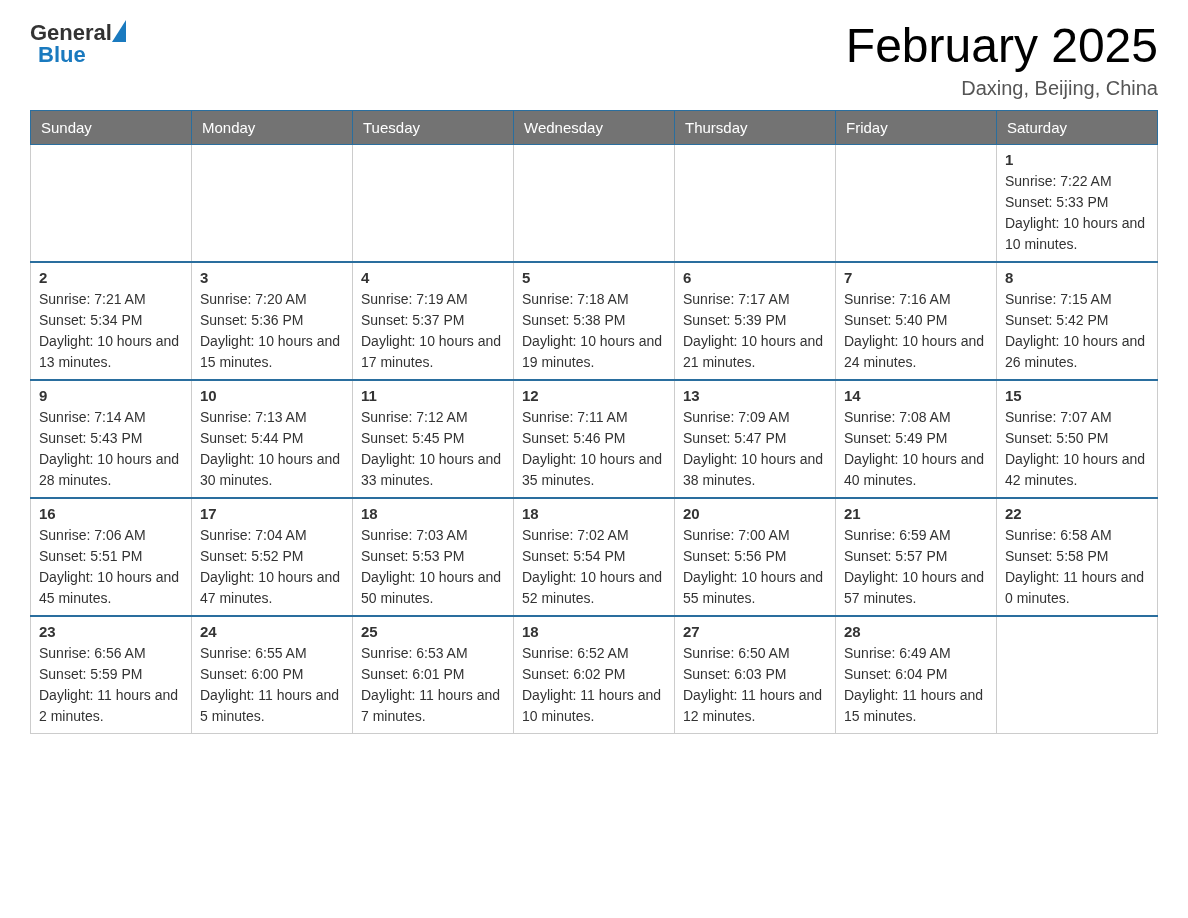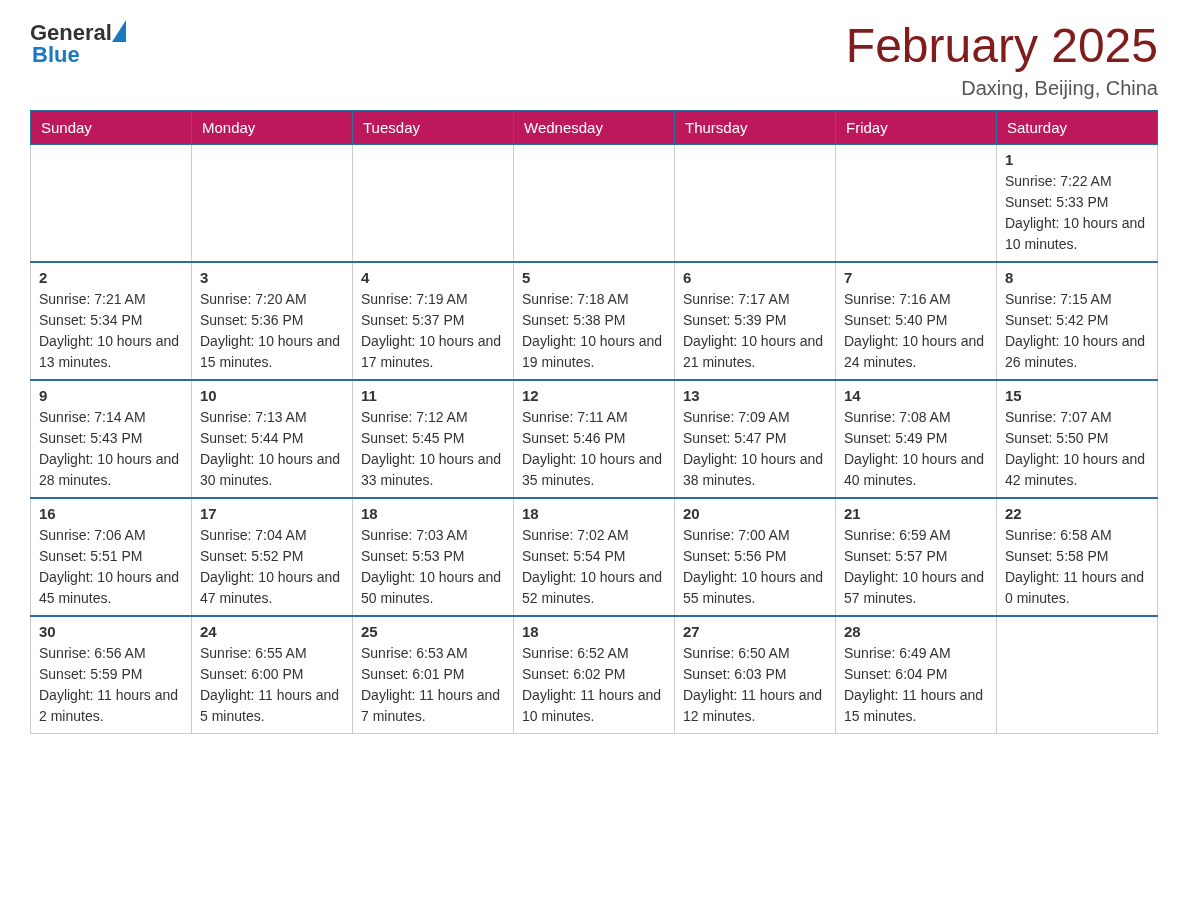--- a/index.html
+++ b/index.html
@@ -38,36 +38,36 @@
       color: #1a7abf;
       font-size: 22px;
       font-weight: bold;
     }
     .title-block {
       text-align: right;
     }
     .month-title {
       font-size: 48px;
       font-weight: normal;
-      color: #7f1d1d;
+      color: #000000;
       line-height: 1.1;
       margin-left: 15px;
     }
     .location-title {
       font-size: 20px;
       color: #555;
       margin-top: 4px;
     }
     .calendar {
       width: 100%;
       border-collapse: collapse;
       margin-top: 8px;
     }
     .calendar th {
-      background-color: #be185d;
+      background-color: #737373;
       color: #fff;
       font-size: 15px;
       font-weight: normal;
       padding: 8px 10px;
       text-align: left;
       border: 1px solid #2a6e9e;
     }
     .calendar td {
       vertical-align: top;
       border: 1px solid #ccc;
@@ -99,21 +99,21 @@
 </head>
 <body>
 
 <div class="header">
   <div class="logo">
     <div>
       <div style="display:flex; ">
         <span class="logo-text-general">General</span>
         <span class="logo-triangle"></span>
       </div>
-      <div style="margin-top:-4px; margin-left:2px;">
+      <div style="margin-top:-4px; margin-left:8px;">
         <span class="logo-blue">Blue</span>
       </div>
     </div>
   </div>
   <div class="title-block">
     <div class="month-title">February 2025</div>
     <div class="location-title">Daxing, Beijing, China</div>
   </div>
 </div>
 
@@ -227,21 +227,21 @@
           <span class="day-number">21</span>
           <div class="day-info">Sunrise: 6:59 AM<br>Sunset: 5:57 PM<br>Daylight: 10 hours and 57 minutes.</div>
         </td>
         <td>
           <span class="day-number">22</span>
           <div class="day-info">Sunrise: 6:58 AM<br>Sunset: 5:58 PM<br>Daylight: 11 hours and 0 minutes.</div>
         </td>
       </tr>
       <tr class="row-divider">
         <td>
-          <span class="day-number">30</span>
+          <span class="day-number">23</span>
           <div class="day-info">Sunrise: 6:56 AM<br>Sunset: 5:59 PM<br>Daylight: 11 hours and 2 minutes.</div>
         </td>
         <td>
           <span class="day-number">24</span>
           <div class="day-info">Sunrise: 6:55 AM<br>Sunset: 6:00 PM<br>Daylight: 11 hours and 5 minutes.</div>
         </td>
         <td>
           <span class="day-number">25</span>
           <div class="day-info">Sunrise: 6:53 AM<br>Sunset: 6:01 PM<br>Daylight: 11 hours and 7 minutes.</div>
         </td>

